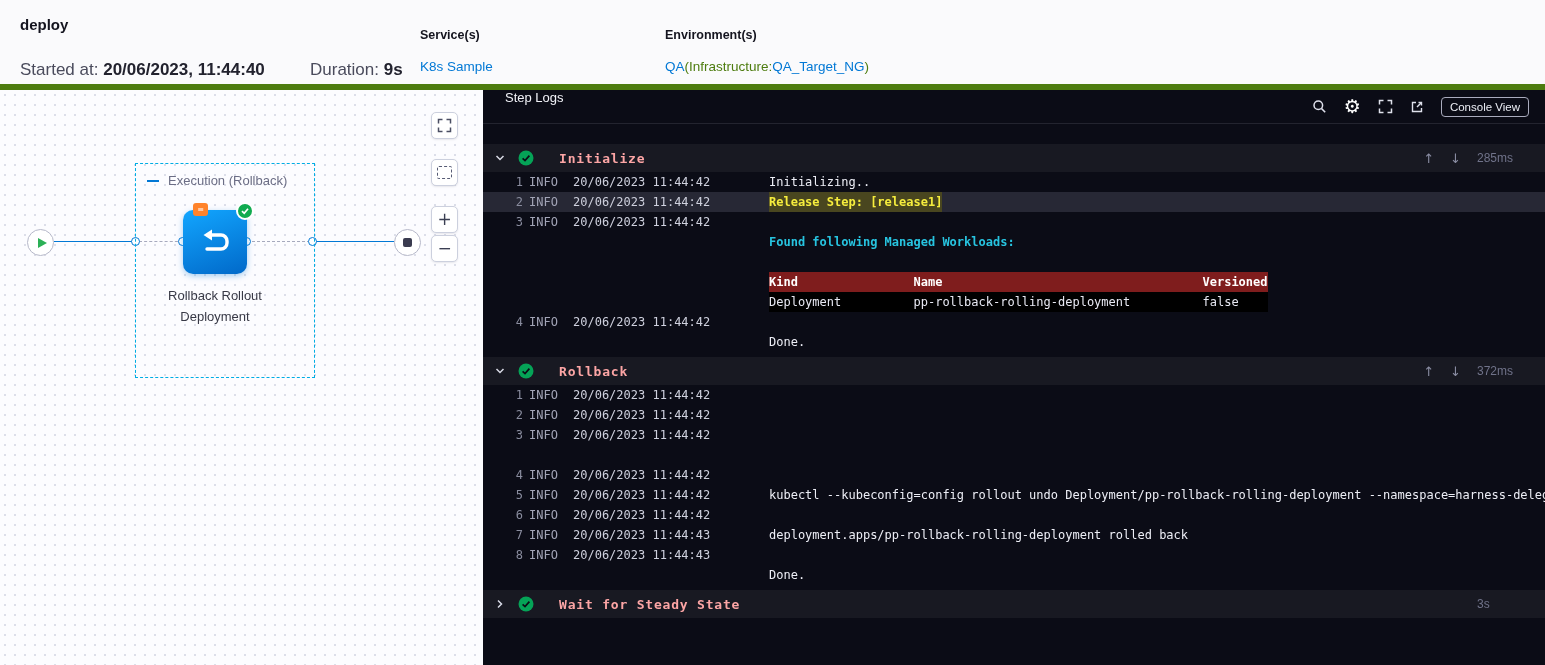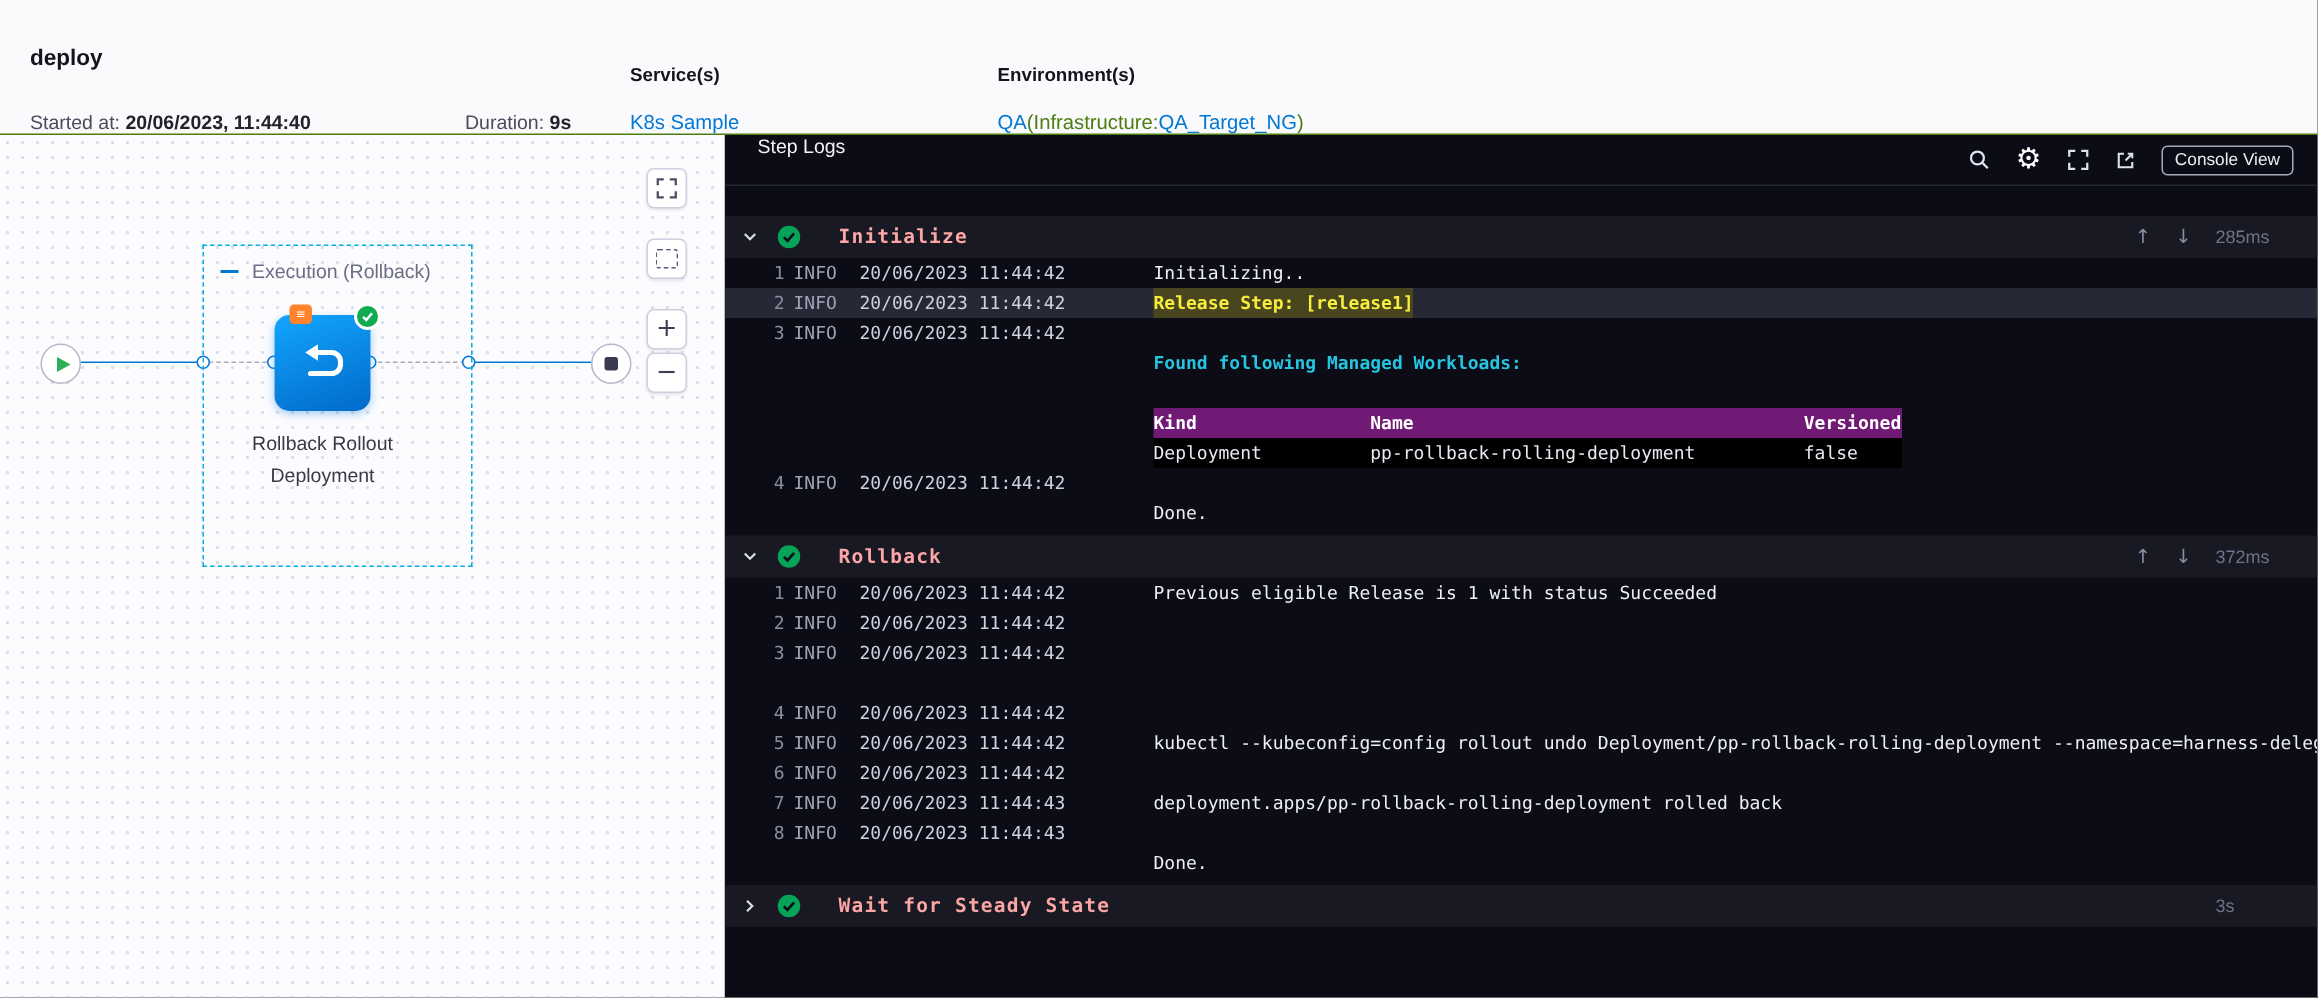--- a/index.html
+++ b/index.html
@@ -1,22 +1,22 @@
 <!DOCTYPE html>
 <html><head>
 <meta charset="utf-8">
 <style>
   html,body{margin:0;padding:0}
   body{width:1545px;height:665px;overflow:hidden;background:#fff;font-family:"Liberation Sans",sans-serif;font-size:13px;color:#1c1c28}
 
   
-  .topbar{height:90px;background:#fafafc;border-bottom:1px solid #4d7c0f;display:flex;align-items:flex-end;padding:10px 20px 0 20px;box-sizing:border-box}
+  .topbar{height:90px;background:#fafafc;border-bottom:6px solid #4d7c0f;display:flex;align-items:center;padding:10px 20px 0 20px;box-sizing:border-box}
   .hdr-main{width:400px}
   .exec-title{font-size:15px;font-weight:bold;color:#14141f;margin-top:2px}
-  .exec-meta{display:flex;font-size:13px;color:#4a4b5c;margin-top:27px}
+  .exec-meta{display:flex;font-size:17px;color:#4a4b5c;margin-top:27px}
   .meta-started{width:290px}
   .b{font-weight:bold;color:#22222e}
   .hdr-col{padding-top:8px}
   .hdr-col.svc{width:245px}
   .hdr-label{font-size:12.5px;font-weight:600;color:#14141f}
   .hdr-value{margin-top:17px;font-size:13.5px}
   .hdr-link{color:#0278d5;text-decoration:none;cursor:pointer}
   .env-dim{color:#4d7c0f}
 
   
@@ -72,21 +72,21 @@
   .sec-duration{width:52px;text-align:left;color:#70738a;font-size:12px;font-family:"Liberation Sans",sans-serif}
 
   .log-row{display:grid;grid-template-columns:14px 38px 190px minmax(0,1fr);column-gap:6px;padding-left:26px;height:20px;line-height:20px;font-size:12px;white-space:pre;overflow:hidden}
   .log-row.hl{background:#272835}
   .log-num{color:#8a8d9f;text-align:right}
   .log-level{color:#a2a4b6}
   .log-time{color:#cfd1de}
   .log-msg{color:#edeef6;justify-self:start;overflow:hidden;max-width:100%}
   .log-msg.s-yellow{color:#f6ed3d;font-weight:bold;background:rgba(125,115,0,.40)}
   .log-msg.s-cyan{color:#27c4e0;font-weight:bold}
-  .log-msg.s-theader{color:#ffffff;font-weight:bold;background:#701a75}
+  .log-msg.s-theader{color:#ffffff;font-weight:bold;background:#7f1d1d}
   .log-msg.s-trow{color:#e8e9f3;background:#000}
 </style>
 </head>
 <body>
 
 <div class="page">
 
   <header class="topbar">
     <div class="hdr-main">
       <div class="exec-title">deploy</div>
@@ -304,21 +304,20 @@
           <span class="scroll-btn sec-down">↓</span>
         </span>
         <span class="sec-duration">372ms</span>
       </span>
     </div>
     <div class="sec-body">
   <div class="log-row">
     <span class="log-num">1</span>
     <span class="log-level">INFO</span>
     <span class="log-time">20/06/2023 11:44:42</span>
-    <span class="log-msg">Previous eligible Release is 1 with status Succeeded</span>
   </div>
 
   <div class="log-row">
     <span class="log-num">2</span>
     <span class="log-level">INFO</span>
     <span class="log-time">20/06/2023 11:44:42</span>
     <span class="log-msg"></span>
   </div>
 
 

